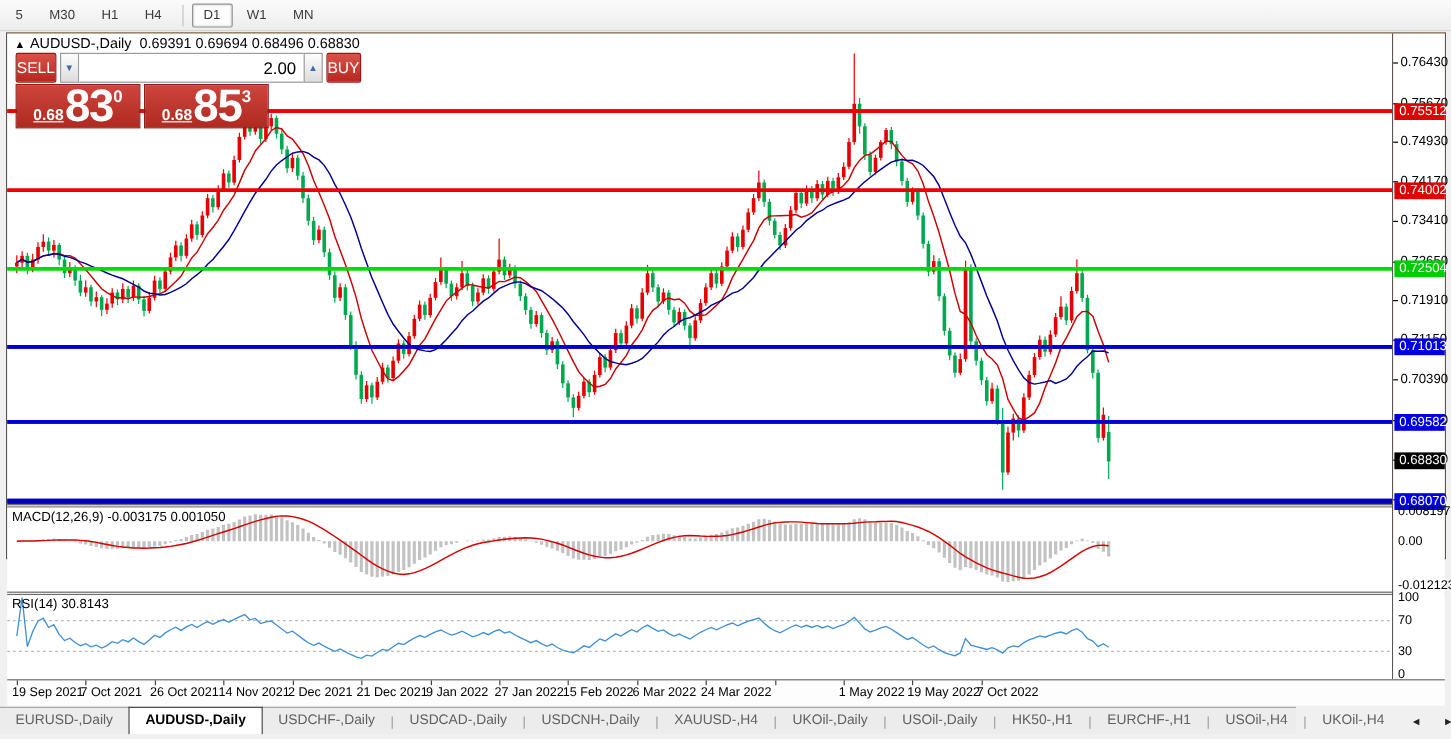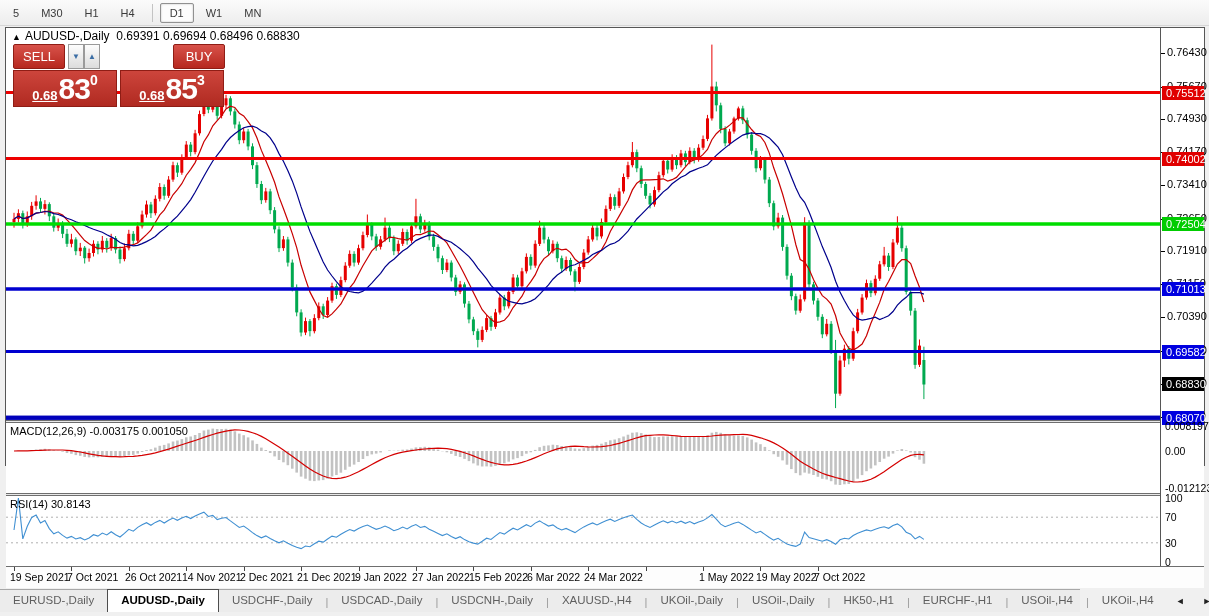--- a/index.html
+++ b/index.html
@@ -55,21 +55,21 @@
   .spin-btn { width:16px; height:25px; background:linear-gradient(#fdfdfd,#dcdcdc);
     border:1px solid #9a9a9a; font-size:8px; color:#3c6ea5; text-align:center; line-height:23px; }
   #vol-input { flex:1; height:25px; border:1px solid #9a9a9a; border-left:none; border-right:none;
     font-size:14px; text-align:right; padding-right:6px; font-family:"Liberation Sans",sans-serif; }
   #trade-row2 { display:flex; margin-top:1px; }
   .price-box { width:104px; height:37px; background:linear-gradient(#cd453c,#b02a21);
     border:1px solid #8f1d15; color:#fff; display:flex; align-items:flex-end;
     justify-content:center; padding-bottom:3px; }
   .price-box + .price-box { margin-left:3px; }
   .pb-small { font-size:13px; font-weight:bold; line-height:15px; margin-right:1px;text-decoration:underline; }
-  .pb-big { font-size:30px; font-weight:bold; line-height:28px; letter-spacing:-1px; }
+  .pb-big { font-size:38px; font-weight:bold; line-height:28px; letter-spacing:-1px; }
   .pb-sup { font-size:14px; font-weight:bold; line-height:14px; align-self:flex-start; margin-top:2px; }
 
   
   #chart-title { position:absolute; left:6px; top:1px; font-size:12px; color:#000;
     z-index:6; white-space:nowrap; }
   #chart-title .tri { font-size:9px; margin-right:4px; }
 
   
   #tabstrip { position:absolute; left:0; top:589px; width:1080px; height:23px;
     background:#ececec; border-top:1px solid #a8a8a8; display:flex; align-items:flex-end; }
@@ -104,20 +104,21 @@
     <div id="chart-title">
       <span class="tri">▲</span><span>AUDUSD-,Daily</span>&nbsp;
       <span>0.69391 0.69694 0.68496 0.68830</span>
     </div>
 
     <div id="trade">
       <div id="trade-row1">
         <div class="tr-btn">SELL</div>
         <div id="vol-group">
           <div class="spin-btn">▼</div>
+          <input id="vol-input" value="2.00" style="">
           <div class="spin-btn">▲</div>
         </div>
         <div class="tr-btn">BUY</div>
       </div>
       <div id="trade-row2">
         <div class="price-box">
           <span class="pb-small">0.68</span>
           <span class="pb-big">83</span>
           <span class="pb-sup">0</span>
         </div>

